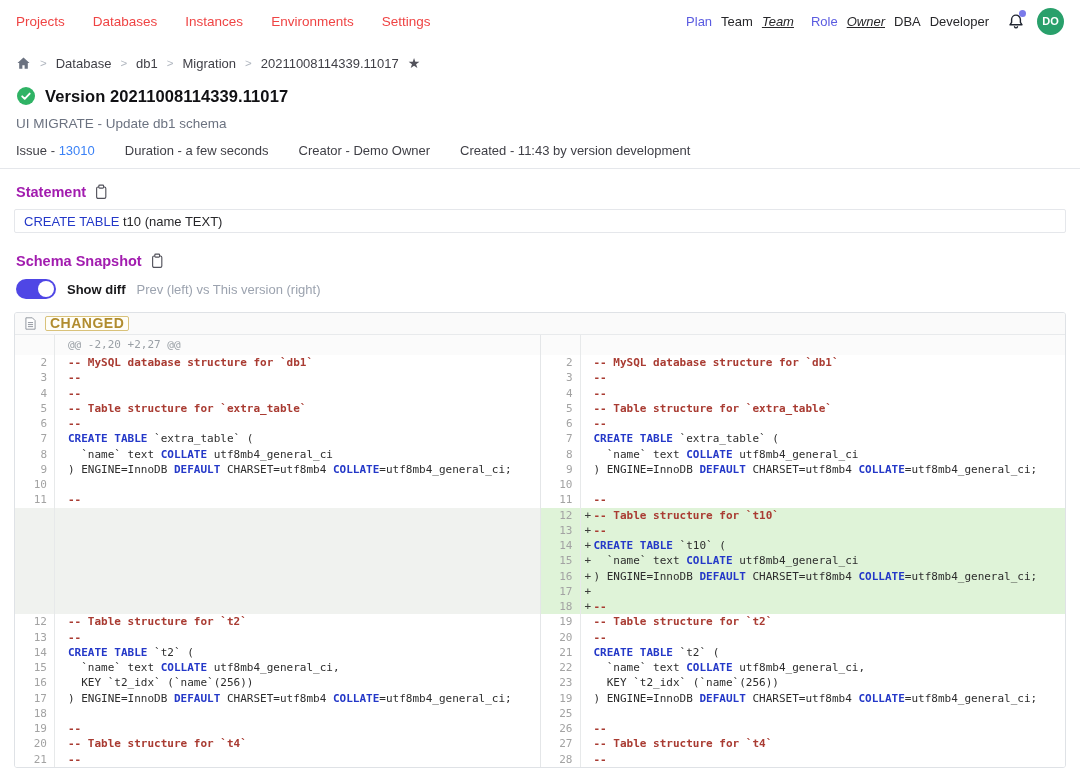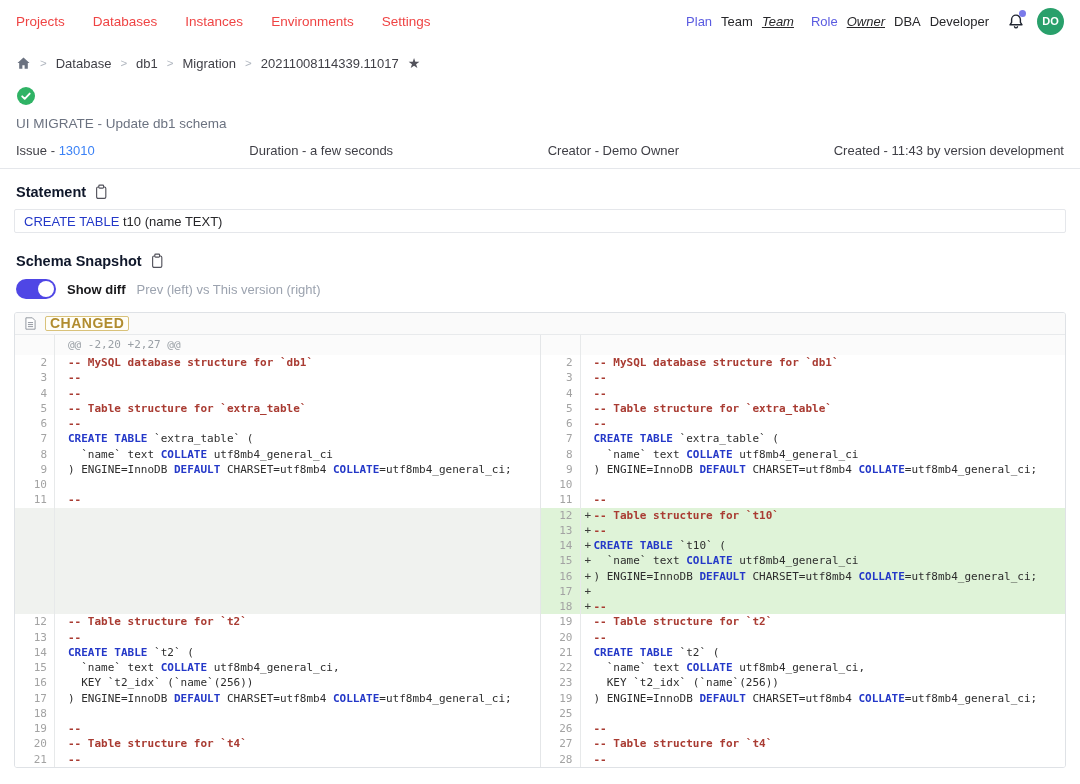--- a/index.html
+++ b/index.html
@@ -24,27 +24,27 @@
   
   .breadcrumb { display:flex; align-items:center; padding:0 16px; margin-top:8px; height:26px; }
   .crumb-sep { color:#b0b6bf; font-size:11.5px; margin:0 9px; }
   .crumb { font-size:13px; color:#3f3f46; cursor:pointer; }
   .star { font-size:14px; color:#52525b; margin-left:9px; cursor:pointer; line-height:1; }
 
   
   .version-row { display:flex; align-items:center; gap:9px; padding:0 16px; margin-top:10px; }
   .version-row h1 { font-size:16.5px; font-weight:700; color:#111114; letter-spacing:.1px; }
   .subtitle { padding:0 16px; margin-top:10px; font-size:13.5px; color:#6b7280; }
-  .meta-row { padding:0 16px; margin-top:12px; display:flex; gap:30px; font-size:13px; color:#3f3f46;justify-content:space-between; }
+  .meta-row { padding:0 16px; margin-top:12px; display:flex; gap:30px; font-size:13px; color:#3f3f46; }
   .meta-item .link { color:var(--link); cursor:pointer; }
 
   hr.sep { border:none; border-top:1px solid #e5e7eb; margin-top:10px; }
 
   
-  .sec-head { display:flex; align-items:center; gap:8px; padding:0 16px; font-size:14.5px; font-weight:600; color:#0f172a; }
+  .sec-head { display:flex; align-items:center; gap:8px; padding:0 16px; font-size:14.5px; font-weight:600; color:#a21caf; }
   .sec-head.first { margin-top:15px; }
   .sec-head.second { margin-top:20px; }
   .copy-icon { cursor:pointer; display:flex; }
 
   .stmt-box { margin:9px 14px 0; border:1px solid #e5e7eb; border-radius:2px; background:#fff;
     padding:3px 9px; font-size:13px; color:#27272a; height:24px; line-height:17px; }
   .stmt-box .kw { font-weight:400; }
 
   
   .toggle-row { display:flex; align-items:center; gap:11px; padding:0 16px; margin-top:10px; }
@@ -127,20 +127,21 @@
   <span class="star">★</span>
 </div>
 
 <div class="version-row">
   <span>
     <svg width="20" height="20" viewBox="0 0 20 20">
         <circle cx="10" cy="10" r="9" fill="#2fb365"></circle>
         <path d="M6.2 10.3l2.5 2.5 5-5.2" stroke="#fff" stroke-width="1.9" fill="none" stroke-linecap="round" stroke-linejoin="round"></path>
       </svg>
   </span>
+  <h1>Version 20211008114339.11017</h1>
 </div>
 
 <div class="subtitle">UI MIGRATE - Update db1 schema</div>
 
 <div class="meta-row">
     <span class="meta-item">Issue - <span class="link">13010</span></span>
     <span class="meta-item">Duration - a few seconds</span>
     <span class="meta-item">Creator - Demo Owner</span>
     <span class="meta-item">Created - 11:43 by version development</span>
   </div>

